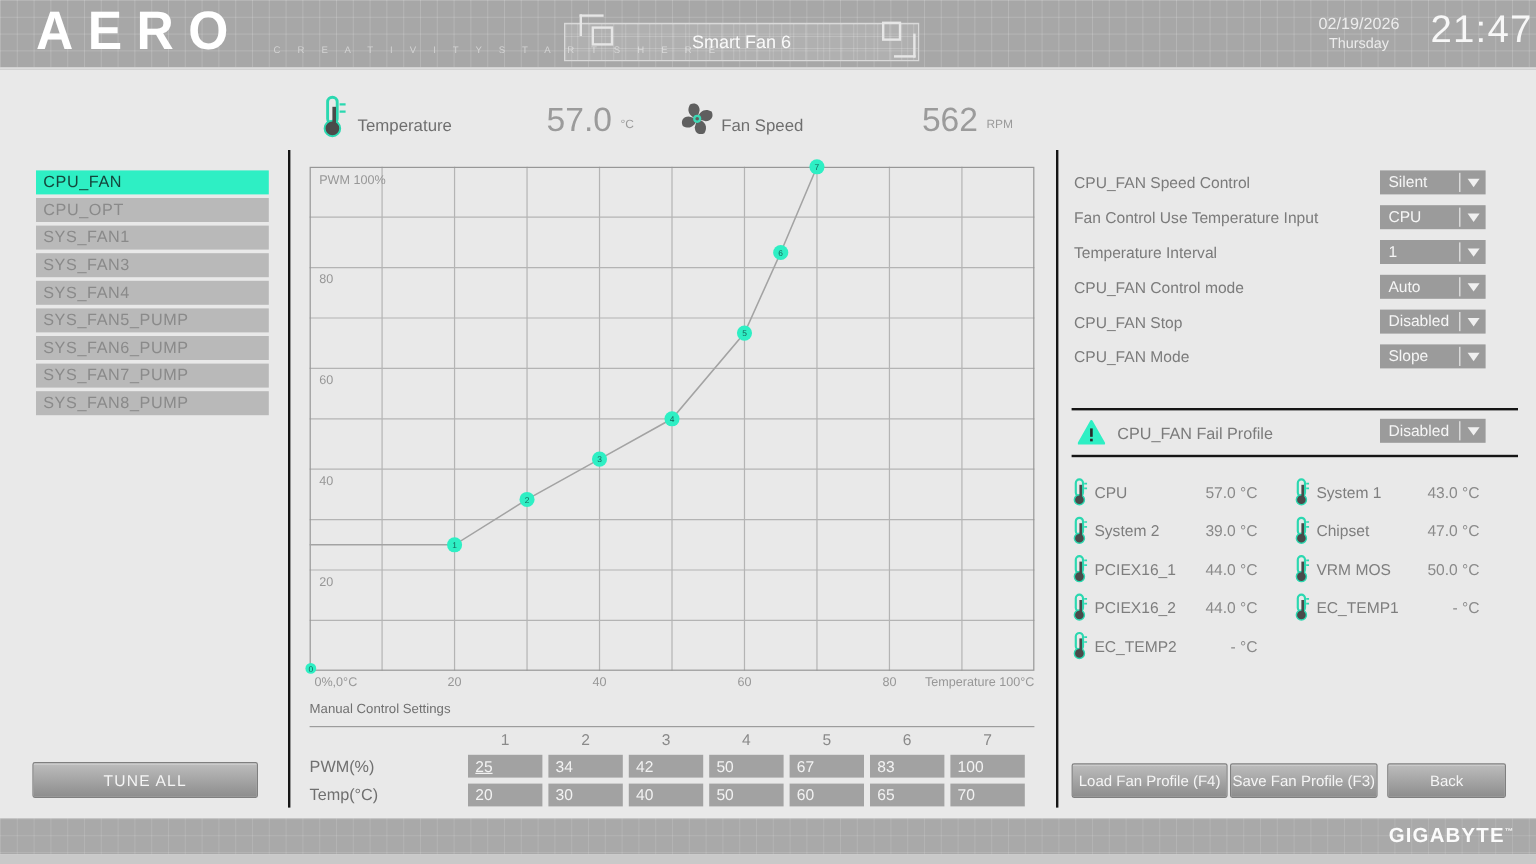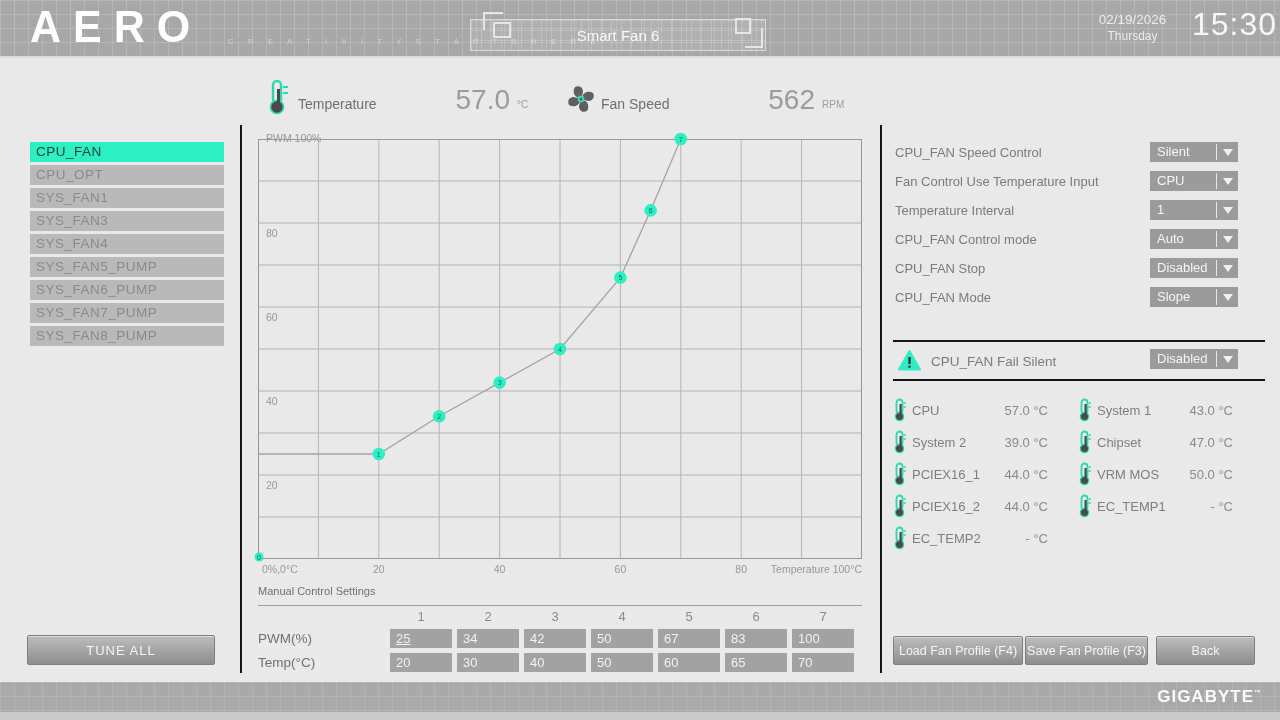--- a/index.html
+++ b/index.html
@@ -86,21 +86,21 @@
   <div class="topbar">
     <div class="logo">AERO</div>
     <div class="tagline">C R E A T I V I T Y   S T A R T S   H E R E</div>
     <div class="titlebox">Smart Fan 6</div>
     <div class="deco-l"></div>
     <div class="deco-r"></div>
     <div class="date-block">
       <div class="date-line">02/19/2026</div>
       <div class="day-line">Thursday</div>
     </div>
-    <div class="time">15:30</div>
+    <div class="time">21:47</div>
   </div>
 
   <svg style="position:absolute;left:265px;top:79px" width="26" height="36" viewBox="0 0 26 36">
     <rect x="8" y="2" width="8" height="22" rx="4" fill="none" stroke="#2BD8B0" stroke-width="2.4"></rect>
     <circle cx="12" cy="28" r="6.5" fill="#4a4a4a" stroke="#2BD8B0" stroke-width="1.6"></circle>
     <rect x="12" y="10" width="3" height="14" fill="#4a4a4a"></rect>
     <line x1="18" y1="8" x2="23" y2="8" stroke="#2BD8B0" stroke-width="2"></line>
     <line x1="18" y1="14" x2="23" y2="14" stroke="#2BD8B0" stroke-width="2"></line>
   </svg>
   <div class="stat-label" style="left:298px;top:96px">Temperature</div>
@@ -168,21 +168,21 @@
         <circle cx="302" cy="210" r="6.3" fill="#2EEFC4"></circle>
         <text x="302" y="212.6" text-anchor="middle" font-size="7" font-family="Liberation Sans, sans-serif" fill="#14665a">4</text>
         <circle cx="362.4" cy="138.59999999999997" r="6.3" fill="#2EEFC4"></circle>
         <text x="362.4" y="141.19999999999996" text-anchor="middle" font-size="7" font-family="Liberation Sans, sans-serif" fill="#14665a">5</text>
         <circle cx="392.6" cy="71.40000000000003" r="6.3" fill="#2EEFC4"></circle>
         <text x="392.6" y="74.00000000000003" text-anchor="middle" font-size="7" font-family="Liberation Sans, sans-serif" fill="#14665a">6</text>
         <circle cx="422.79999999999995" cy="0" r="6.3" fill="#2EEFC4"></circle>
         <text x="422.79999999999995" y="2.6" text-anchor="middle" font-size="7" font-family="Liberation Sans, sans-serif" fill="#14665a">7</text>
       </svg>
   </div>
-  <div class="axis-label" style="left:266px;top:132px">PWM 100%</div>
+  <div class="axis-label" style="left:266px;top:144px">PWM 100%</div>
   <div class="axis-label" style="left:262px;top:563px">0%,0°C</div>
   <div class="axis-label" style="left:750px;top:563px;width:112px;text-align:right">Temperature 100°C</div>
   <div id="tick-labels">
       <div class="axis-label" style="left: 266px; top: 227px;">80</div>
       <div class="axis-label" style="left: 266px; top: 311px;">60</div>
       <div class="axis-label" style="left: 266px; top: 395px;">40</div>
       <div class="axis-label" style="left: 266px; top: 479px;">20</div>
       <div class="axis-label" style="left: 368.8px; top: 563px; width: 20px; text-align: center;">20</div>
       <div class="axis-label" style="left: 489.6px; top: 563px; width: 20px; text-align: center;">40</div>
       <div class="axis-label" style="left: 610.4px; top: 563px; width: 20px; text-align: center;">60</div>
@@ -268,21 +268,21 @@
       </div>
     </div>
 
   <div class="hline" style="left:893px;top:340px;width:372px"></div>
   <div class="fail-row">
     <svg style="position:absolute;left:3px;top:1px" width="23" height="21" viewBox="0 0 23 21">
       <path d="M11.5 1 L22 19.5 L1 19.5 Z" fill="#2EEFC4" stroke="#2EEFC4" stroke-width="2" stroke-linejoin="round"></path>
       <rect x="10.4" y="7" width="2.2" height="7" fill="#2a2a2a"></rect>
       <rect x="10.4" y="15.6" width="2.2" height="2.2" fill="#2a2a2a"></rect>
     </svg>
-    <span class="fail-label">CPU_FAN Fail Silent</span>
+    <span class="fail-label">CPU_FAN Fail Profile</span>
     <div class="dropdown">
       <span class="dd-value">Disabled</span>
       <span class="dd-sep"></span>
       <span class="dd-arrow"></span>
     </div>
   </div>
   <div class="hline" style="left:893px;top:379px;width:372px"></div>
 
   <div class="sensors">
       <div class="sensor">

